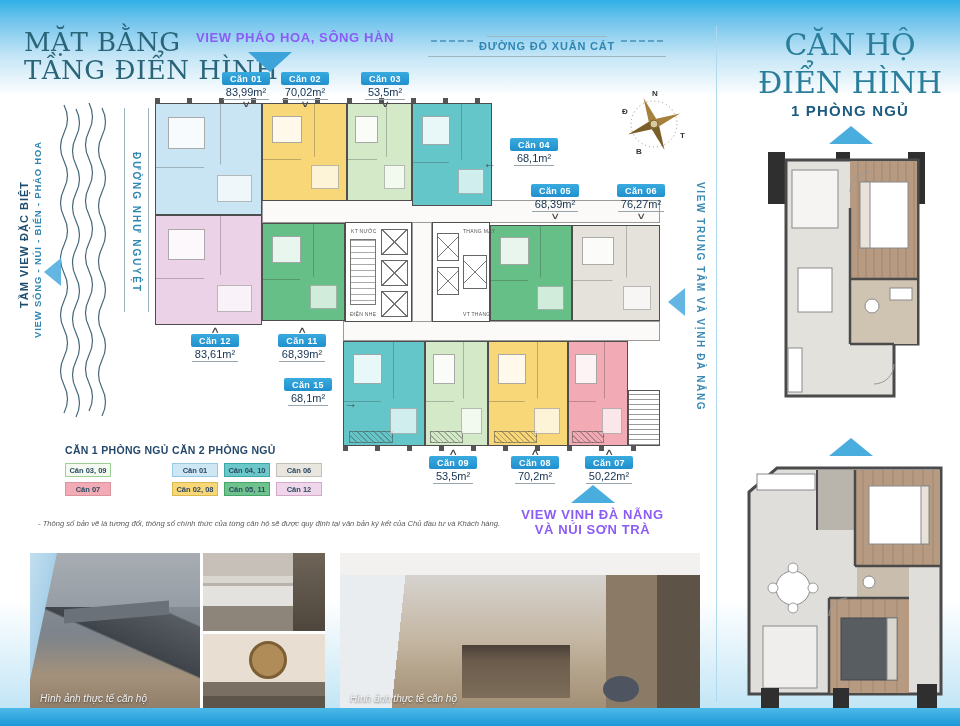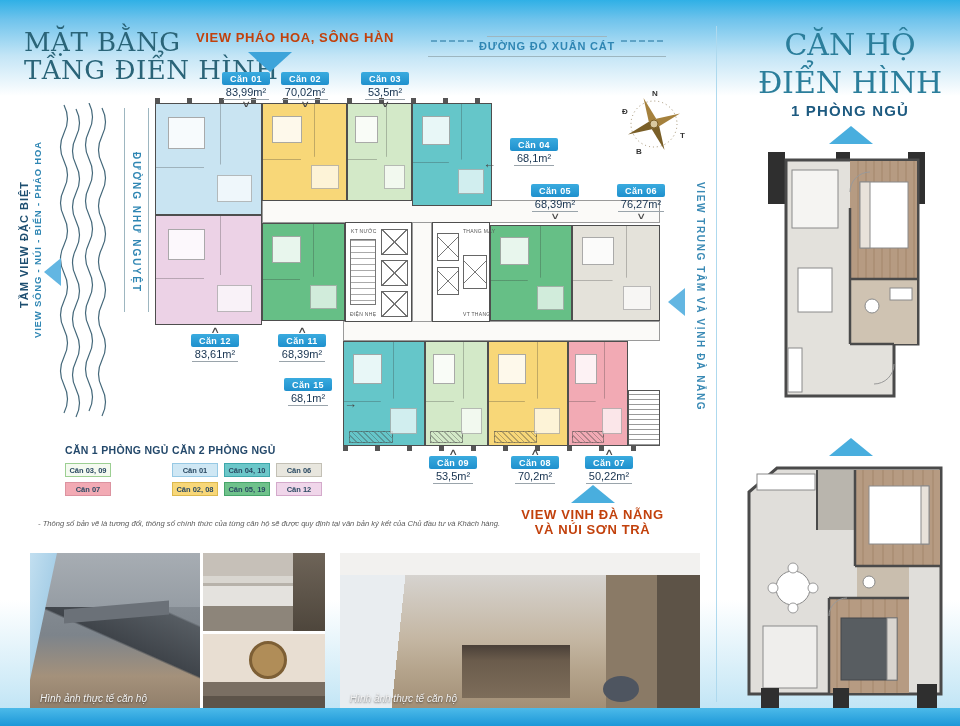--- a/index.html
+++ b/index.html
@@ -16,21 +16,21 @@
          background:linear-gradient(180deg,#4cbae9 0%,#1c97d8 100%); }
 
   .z { position:absolute; z-index:1; }
 
   
   .main-title { left:24px; top:28px; font-family:"DejaVu Serif", serif;
     font-size:26px; line-height:1.08; color:#2a6478; letter-spacing:0.5px; }
   .right-title { left:740px; top:26px; width:220px; text-align:center;
     font-family:"DejaVu Serif", serif; font-size:30px; line-height:1.25; color:#2b7e9b; }
 
-  .viewlabel { font-weight:bold; color:#c2410c; letter-spacing:0.6px; }
+  .viewlabel { font-weight:bold; color:#8b5cf6; letter-spacing:0.6px; }
   .tri-down { width:0; height:0; border-left:22px solid transparent; border-right:22px solid transparent;
     border-top:20px solid #49aede; }
   .tri-up { width:0; height:0; border-left:22px solid transparent; border-right:22px solid transparent;
     border-bottom:18px solid #49aede; }
   .tri-left { width:0; height:0; border-top:14px solid transparent; border-bottom:14px solid transparent;
     border-right:17px solid #63b6e2; }
 
   
   .road-top { left:428px; top:36px; width:238px; text-align:center; }
   .road-top .line1 { height:1px; background:#9db6c0; width:120px; margin:0 auto 3px; }
@@ -310,21 +310,21 @@
     <div class="chip" style="margin-top: 7px; background-color: rgb(244, 250, 240); border-color: rgb(156, 207, 146);">Căn 03, 09</div>
     <div class="chip" style="margin-top: 5px; background-color: rgb(242, 170, 180); border-color: rgb(220, 147, 160);">Căn 07</div>
   </div>
   <div class="z" style="left:172px;top:444px">
     <div class="lg-title">CĂN 2 PHÒNG NGỦ</div>
     <div style="display:grid;grid-template-columns:repeat(3,46px);gap:5px 6px;margin-top:7px">
       <div class="chip" style="background-color: rgb(207, 231, 244); border-color: rgb(151, 201, 228);">Căn 01</div>
       <div class="chip" style="background-color: rgb(108, 199, 201); border-color: rgb(61, 168, 171);">Căn 04, 10</div>
       <div class="chip" style="background-color: rgb(232, 230, 222); border-color: rgb(195, 192, 181);">Căn 06</div>
       <div class="chip" style="background-color: rgb(248, 215, 120); border-color: rgb(220, 185, 78);">Căn 02, 08</div>
-      <div class="chip" style="background-color: rgb(111, 194, 139); border-color: rgb(70, 164, 105);">Căn 05, 19</div>
+      <div class="chip" style="background-color: rgb(111, 194, 139); border-color: rgb(70, 164, 105);">Căn 05, 11</div>
       <div class="chip" style="background-color: rgb(240, 214, 234); border-color: rgb(212, 170, 203);">Căn 12</div>
     </div>
   </div>
 
   <div class="z disclaimer">
     <div>- Thông số bản vẽ là tương đối, thông số chính thức của từng căn hộ sẽ được quy định tại văn bản ký kết của Chủ đầu tư và Khách hàng.</div>
   </div>
 
   <div class="photo collage" style="left:30px;top:553px;width:295px;height:158px">
     <div class="cell ph-bed-lg"></div>

